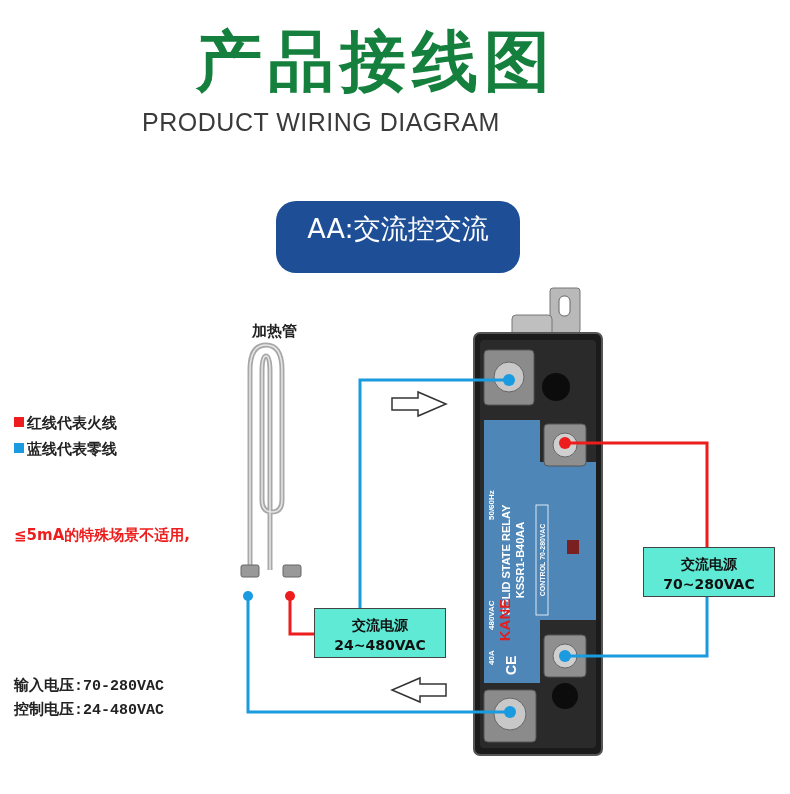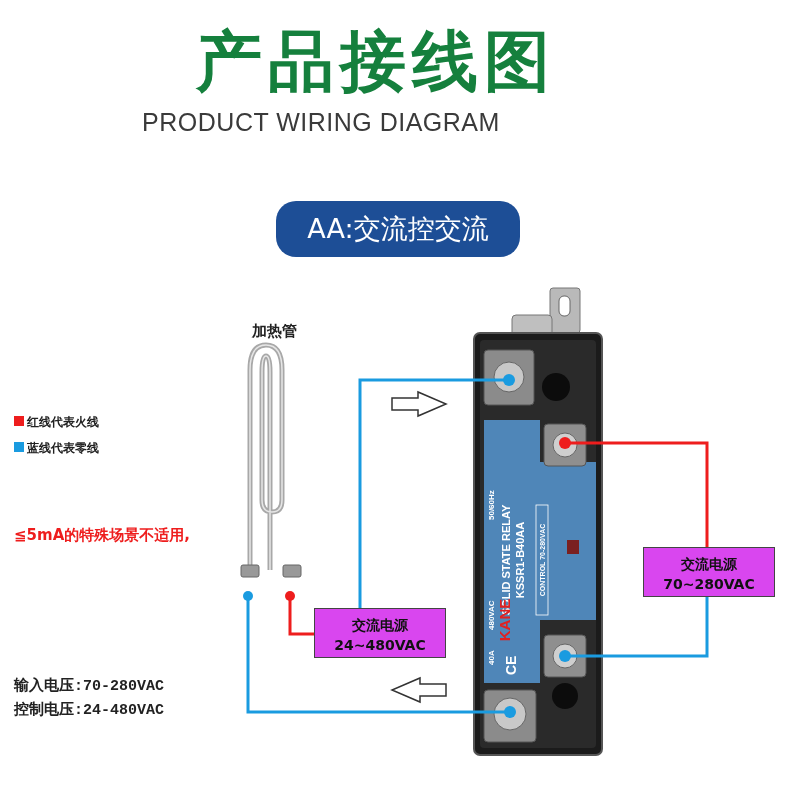--- a/index.html
+++ b/index.html
@@ -1,26 +1,26 @@
 <!DOCTYPE html>
 <html><head>
 <meta charset="utf-8">
 <style>
   html, body { margin:0; padding:0; background:#fff; }
   body { width:790px; height:794px; position:relative; overflow:hidden; font-family:"DejaVu Sans", sans-serif; }
   .abs { position:absolute; }
   .title-cn { left:0; width:752px; top:22px; text-align:center; font-size:66px; font-weight:bold; color:#15803d; letter-spacing:6px; line-height:80px; }
   .title-en { left:0; width:642px; top:108px; text-align:center; font-family:"Liberation Sans", sans-serif; font-size:25px; color:#3a3a3a; letter-spacing:0.5px; }
-  .pill { left:276px; top:201px; width:244px; height:56px; border-radius:20px; background:#1d4e96; color:#fff; font-size:27px; line-height:56px; text-align:center; }
-  .legend { left:14px; font-size:12px; font-weight:bold; color:#222; }
+  .pill { left:276px; top:201px; width:244px; height:72px; border-radius:20px; background:#1d4e96; color:#fff; font-size:27px; line-height:56px; text-align:center; }
+  .legend { left:14px; font-size:15px; font-weight:bold; color:#222; }
   .legend .sw { display:inline-block; width:10px; height:10px; margin-right:3px; vertical-align:middle; position:relative; top:-2px; }
   .warn { left:14px; top:523px; font-size:15px; font-weight:bold; color:#ee1d1d; line-height:24px; }
   .spec { left:14px; font-size:15px; font-weight:bold; color:#222;font-family:Liberation Mono, monospace; }
   .heater-label { left:252px; top:322px; font-size:15px; font-weight:bold; color:#222; }
-  .box { background:#d946ef; border:1.5px solid #444; text-align:center; font-weight:bold; font-size:14px; color:#111; line-height:20px; box-sizing:border-box; padding-top:6px; }
+  .box { background:#5eead4; border:1.5px solid #444; text-align:center; font-weight:bold; font-size:14px; color:#111; line-height:20px; box-sizing:border-box; padding-top:6px; }
   .relay-label { fill:#fff; font-family:"Liberation Sans", sans-serif; font-weight:bold; }
 </style>
 </head>
 <body>
 
 <div class="abs title-cn">产品接线图</div>
 <div class="abs title-en">PRODUCT WIRING DIAGRAM</div>
 
 <div class="abs pill">AA:交流控交流</div>
 

